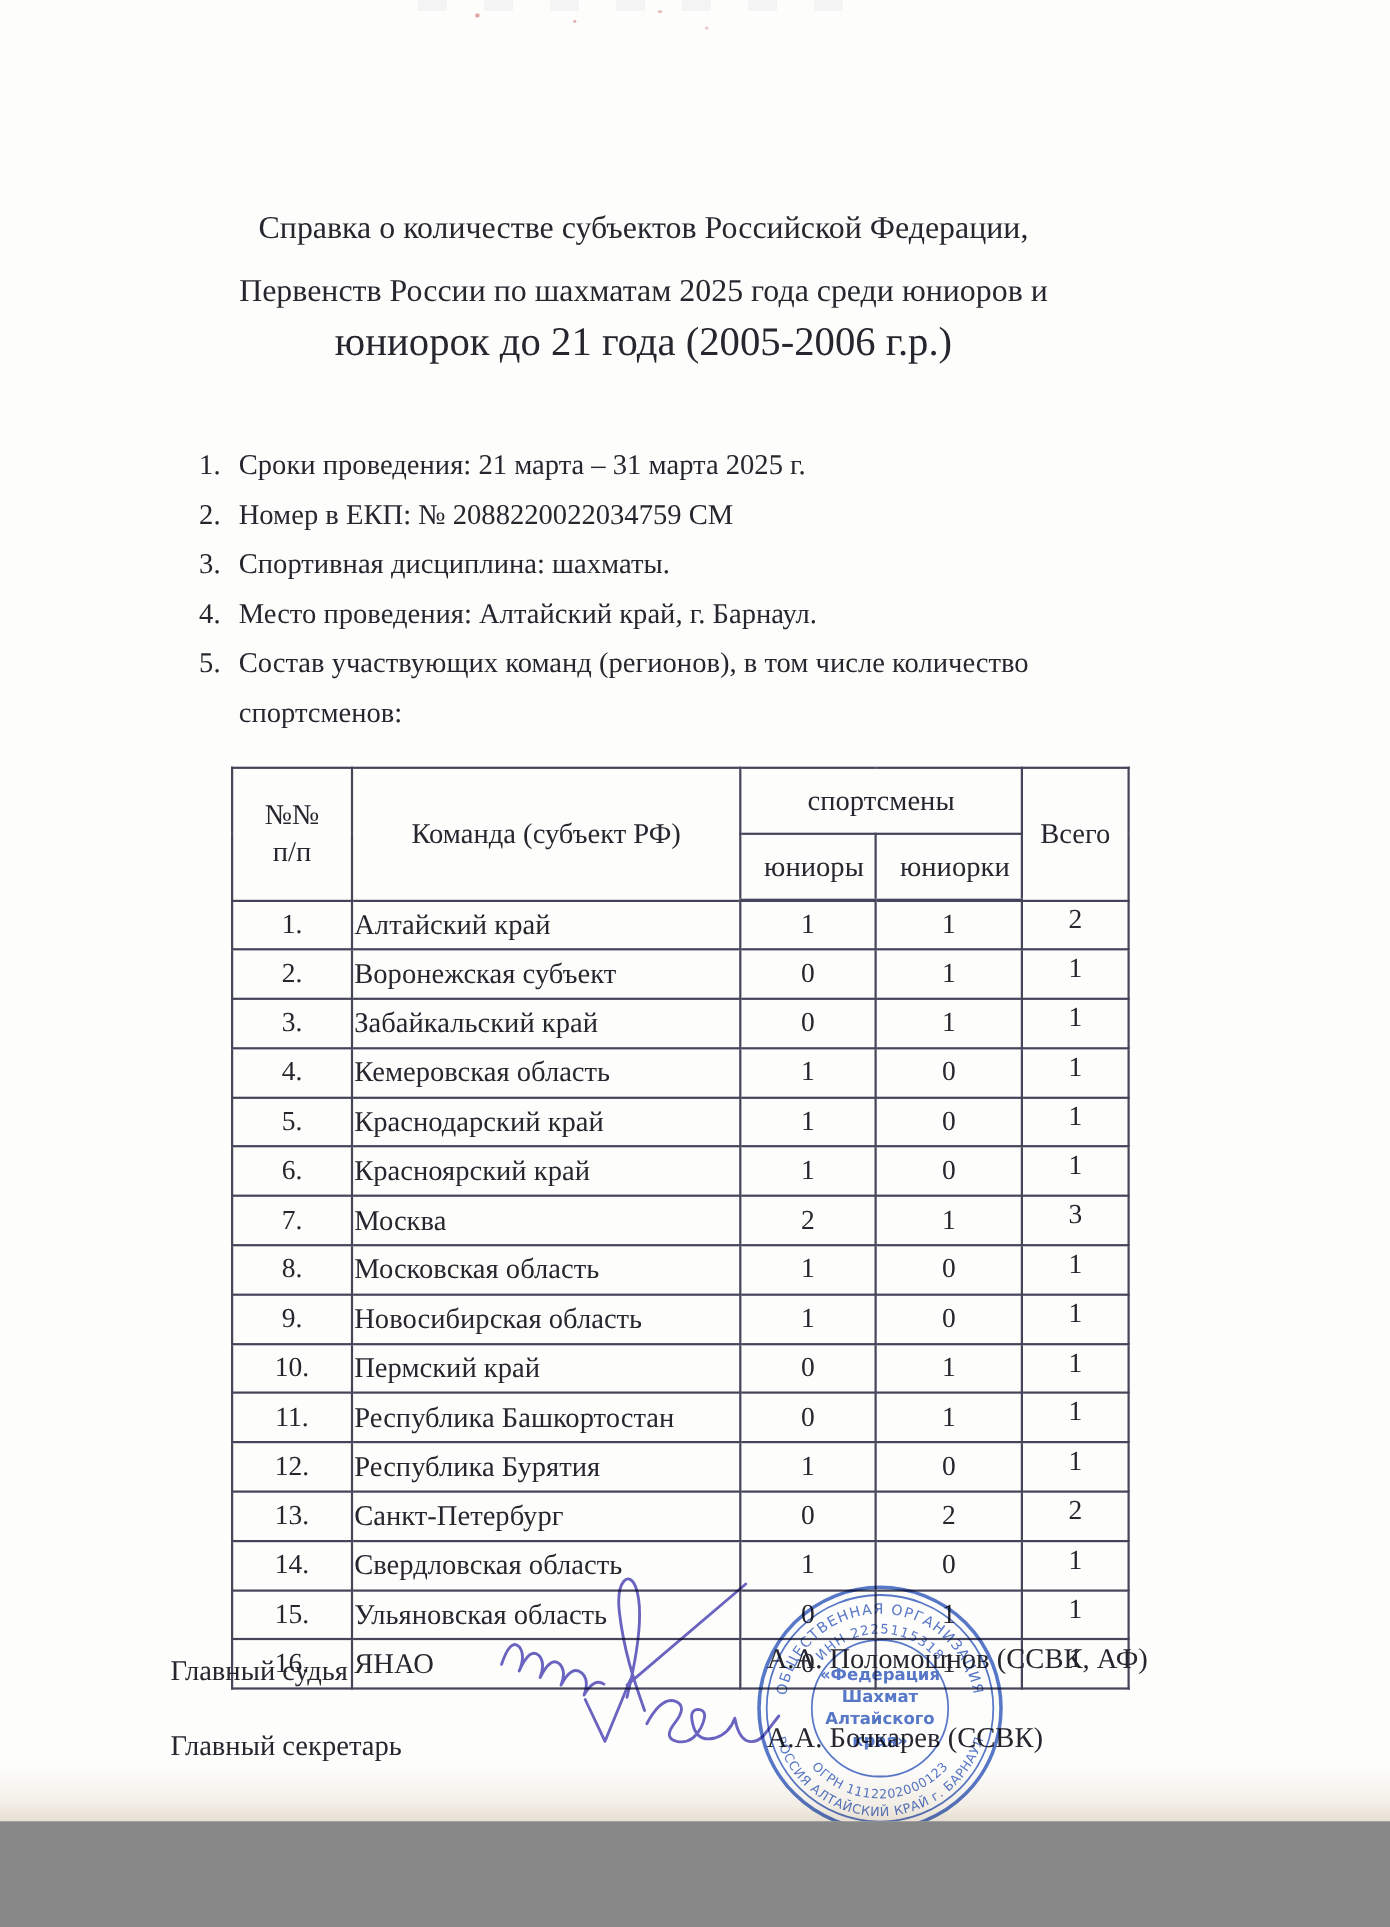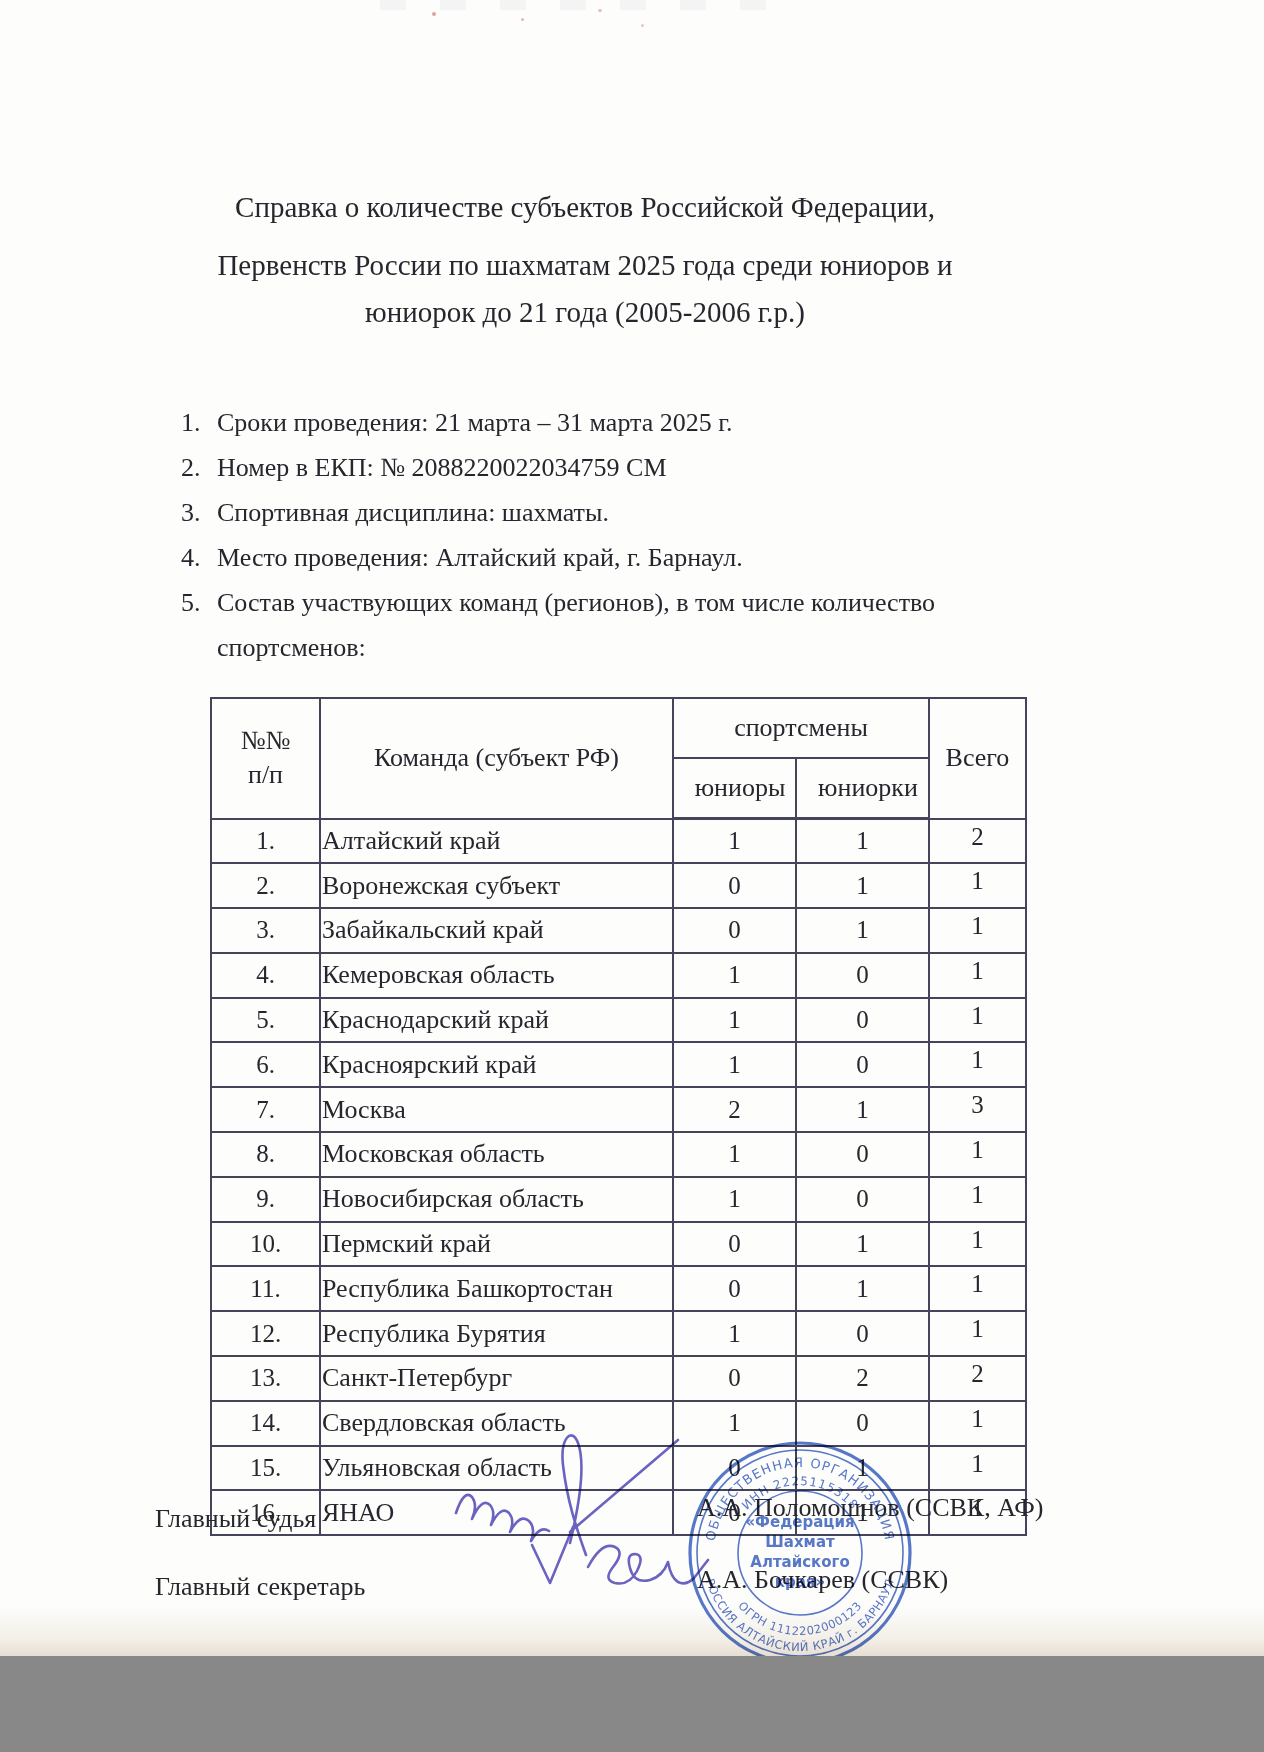--- a/index.html
+++ b/index.html
@@ -11,21 +11,21 @@
     color:#26262e;
   }
   
   .speck{position:absolute;border-radius:50%;}
   .edge-noise{position:absolute;top:0;left:380px;width:420px;height:10px;
     background:repeating-linear-gradient(90deg,#f1f1f1 0 26px,#fdfdfc 26px 60px);opacity:.7;}
   
   .doc-title{position:absolute;top:189px;left:80px;width:1010px;text-align:center;}
   .doc-title .t1{font-size:29px;line-height:36px;}
   .doc-title .t2{font-size:29px;line-height:36px;margin-top:22px;}
-  .doc-title .t3{font-size:29px;line-height:36px;margin-top:11px;}
+  .doc-title .t3{font-size:37px;line-height:36px;margin-top:11px;}
   
   .info-list{position:absolute;left:181px;top:400px;width:790px;}
   .li{display:flex;font-size:26px;line-height:45px;margin:0;}
   .li .num{flex:0 0 36px;}
   .li .txt{flex:1;}
   
   table.reg{position:absolute;left:210px;top:697px;width:815px;
     border-collapse:collapse;table-layout:fixed;}
   table.reg td,table.reg th{border:2px solid #44445a;font-weight:normal;overflow:hidden;}
   table.reg th{font-size:26px;}

